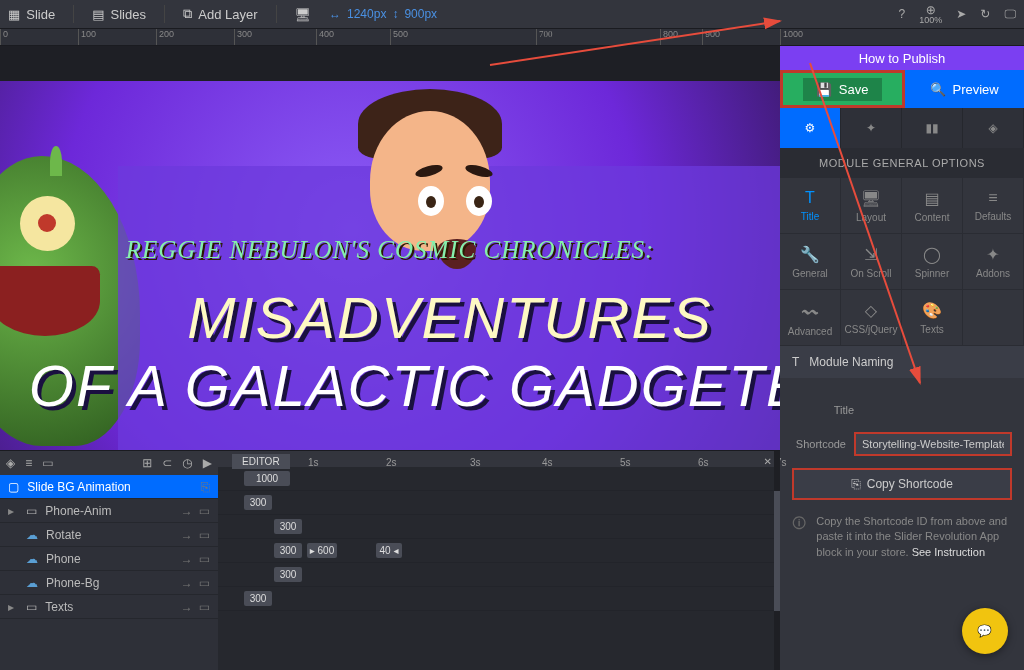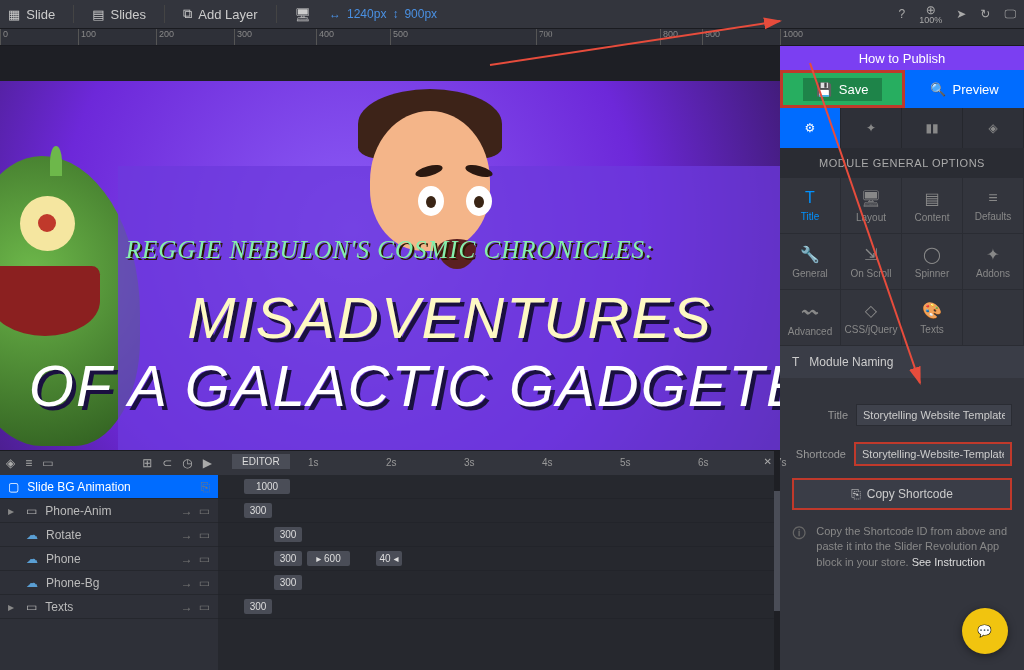--- a/index.html
+++ b/index.html
@@ -35,21 +35,21 @@
 .title1 { position:absolute; left:0; top:238px; width:900px; text-align:center; font-family:Impact,sans-serif; font-size:58px; letter-spacing:2px; color:#fef9c3; font-style:italic; text-shadow:4px 4px 0 #1a1040; }
 .title2 { position:absolute; left:0; top:306px; width:920px; text-align:center; font-family:Impact,sans-serif; font-size:58px; letter-spacing:2px; color:#fff; font-style:italic; text-shadow:4px 4px 0 #1a1040; white-space:nowrap; }
 .timeline { height:220px; background:#2a2c33; border-top:1px solid #1a1b20; display:flex; }
 .tl-tree { width:218px; background:#2e3038; }
 .tl-toolbar { height:24px; background:#33353d; display:flex; align-items:center; padding:0 6px; gap:10px; color:#aaa; }
 .tl-row { height:24px; display:flex; align-items:center; padding:0 8px; gap:8px; border-bottom:1px solid #25272d; color:#bbb; font-size:12px; }
 .tl-row .caret { width:10px; color:#888; }
 .tl-row .cloud { color:#5a9fd4; margin-left:18px; }
 .tl-row .end-icons { margin-left:auto; display:flex; gap:6px; color:#777; }
 .tl-tracks { flex:1; background:#26282e; position:relative; }
-.tl-head { height:24px; background:#33353d; display:flex; align-items:center; padding:0 8px; gap:220px; color:#999; font-size:10px; position:relative; }
+.tl-head { height:16px; background:#33353d; display:flex; align-items:center; padding:0 8px; gap:220px; color:#999; font-size:10px; position:relative; }
 .editor-tab { position:absolute; left:14px; top:3px; background:#4a4d57; color:#ddd; padding:2px 10px; font-size:10px; }
 .tl-close { position:absolute; right:8px; top:5px; color:#aaa; cursor:pointer; }
 .track { height:24px; border-bottom:1px solid #22242a; position:relative; }
 .keyblock { position:absolute; top:4px; height:15px; background:#4a4d57; color:#ddd; font-size:10px; display:flex; align-items:center; justify-content:center; border-radius:2px; }
 .sidebar { width:244px; background:#33353d; display:flex; flex-direction:column; }
 .how-to { height:24px; background:#7b3ff2; color:#fff; display:flex; align-items:center; justify-content:center; font-size:13px; }
 .save-row { height:38px; display:flex; }
 .save-btn { flex:1; background:#27ae60; display:flex; align-items:center; justify-content:center; gap:6px; color:#fff; font-size:13px; border:3px solid #c0392b; position:relative; }
 .save-inner { background:#1e8449; padding:4px 14px; display:flex; align-items:center; gap:6px; }
 .preview-btn { flex:1; background:#006cff; display:flex; align-items:center; justify-content:center; gap:6px; color:#fff; font-size:13px; }
@@ -219,39 +219,39 @@
               </span>
             </div>
           </div>
       </div>
       <div class="tl-tracks">
         <div class="tl-head">
           <div class="editor-tab">EDITOR</div>
           <span class="tl-close">✕</span>
         <span style="position: absolute; left: 90px; top: 6px;">1s</span>
             <span style="position: absolute; left: 168px; top: 6px;">2s</span>
-            <span style="position: absolute; left: 246px; top: 6px;">3s</span>
+            <span style="position: absolute; left: 252px; top: 6px;">3s</span>
             <span style="position: absolute; left: 324px; top: 6px;">4s</span>
             <span style="position: absolute; left: 402px; top: 6px;">5s</span>
             <span style="position: absolute; left: 480px; top: 6px;">6s</span>
             <span style="position: absolute; left: 558px; top: 6px;">7s</span>
           </div>
         <div id="tracks">
             <div class="track">
               <div class="keyblock" style="left: 26px; width: 46px;">1000</div>
             </div>
             <div class="track">
               <div class="keyblock" style="left: 26px; width: 28px;">300</div>
             </div>
             <div class="track">
               <div class="keyblock" style="left: 56px; width: 28px;">300</div>
             </div>
             <div class="track">
               <div class="keyblock" style="left: 56px; width: 28px;">300</div>
-              <div class="keyblock" style="left: 89px; width: 43px;">▸ 600</div>
+              <div class="keyblock" style="left: 89px; width: 30px;">▸ 600</div>
               <div class="keyblock" style="left: 158px; width: 26px;">40 ◂</div>
             </div>
             <div class="track">
               <div class="keyblock" style="left: 56px; width: 28px;">300</div>
             </div>
             <div class="track">
               <div class="keyblock" style="left: 26px; width: 28px;">300</div>
             </div>
           </div>
         <div class="scrollbar-v">
@@ -337,21 +337,20 @@
         </div>
         <div class="opt"></div>
       </div>
     <div class="naming-head">
         <span>T</span>
         <span>Module Naming</span>
       </div>
     <div style="height:18px"></div>
     <div class="field-row">
       <div class="lbl">Title</div>
-      <input value="Storytelling Website Template" style="">
     </div>
     <div class="field-row hl">
       <div class="lbl">Shortcode</div>
       <input value="Storytelling-Website-Template" style="">
     </div>
     <div class="copy-sc">
       <span>⎘</span>
         <span>Copy Shortcode</span>
     </div>
     <div class="help-row">

